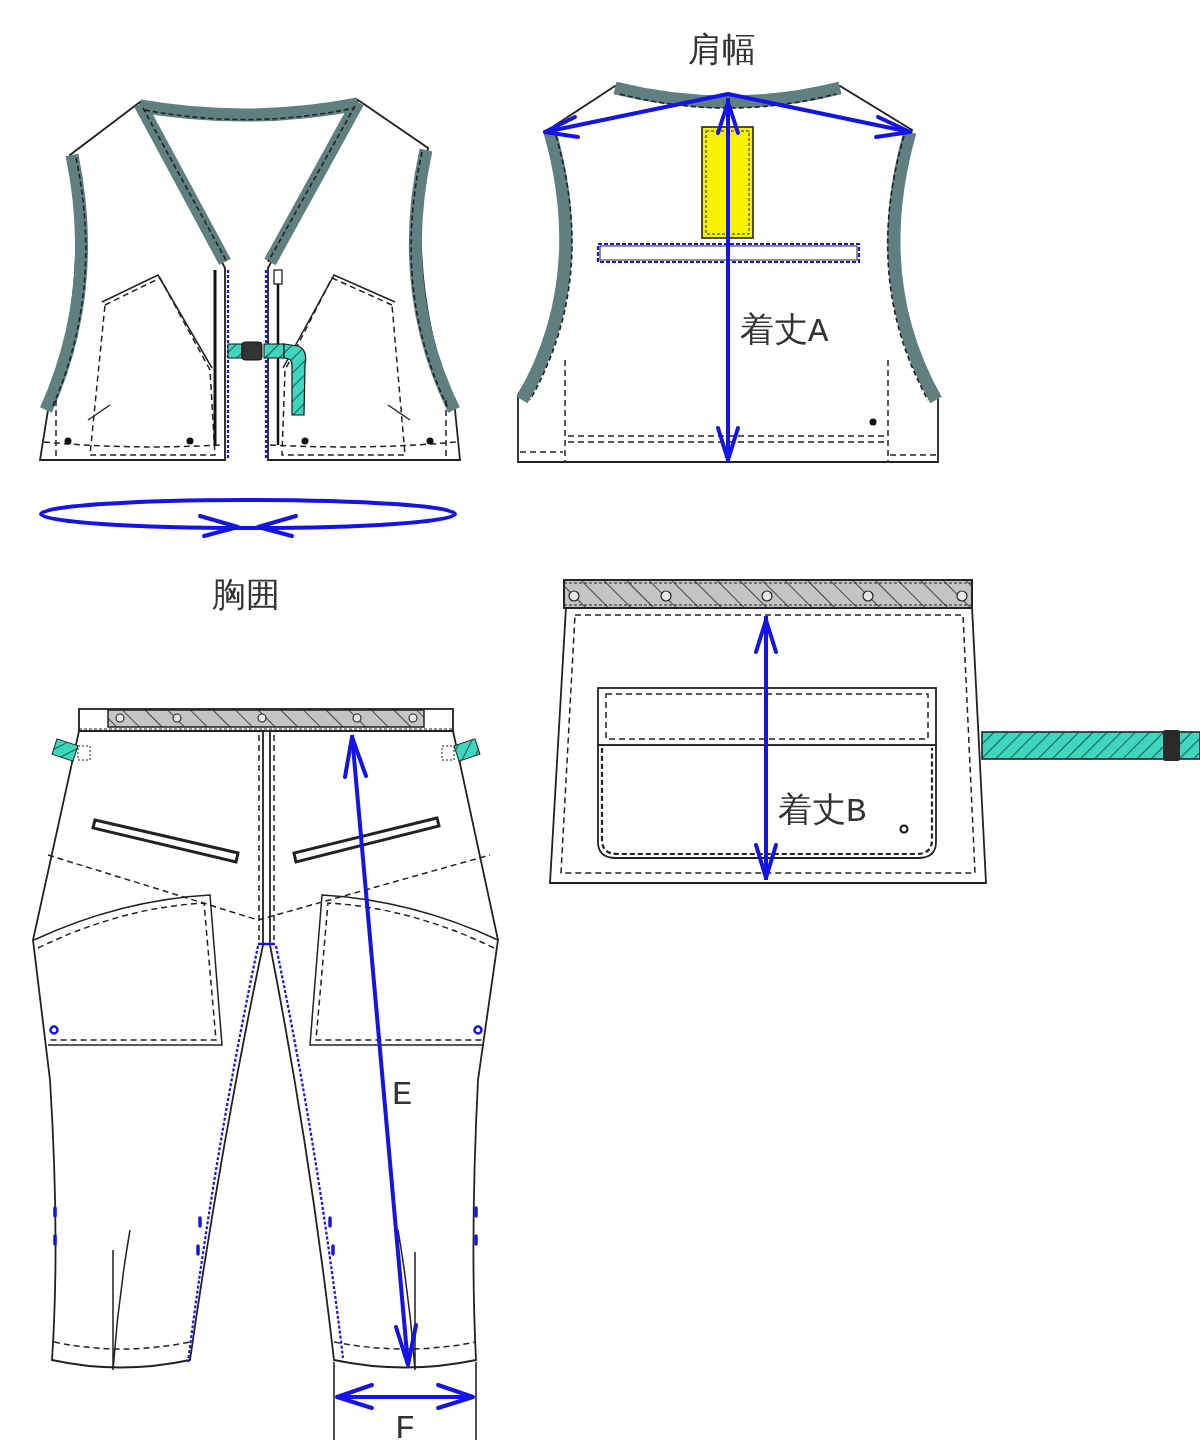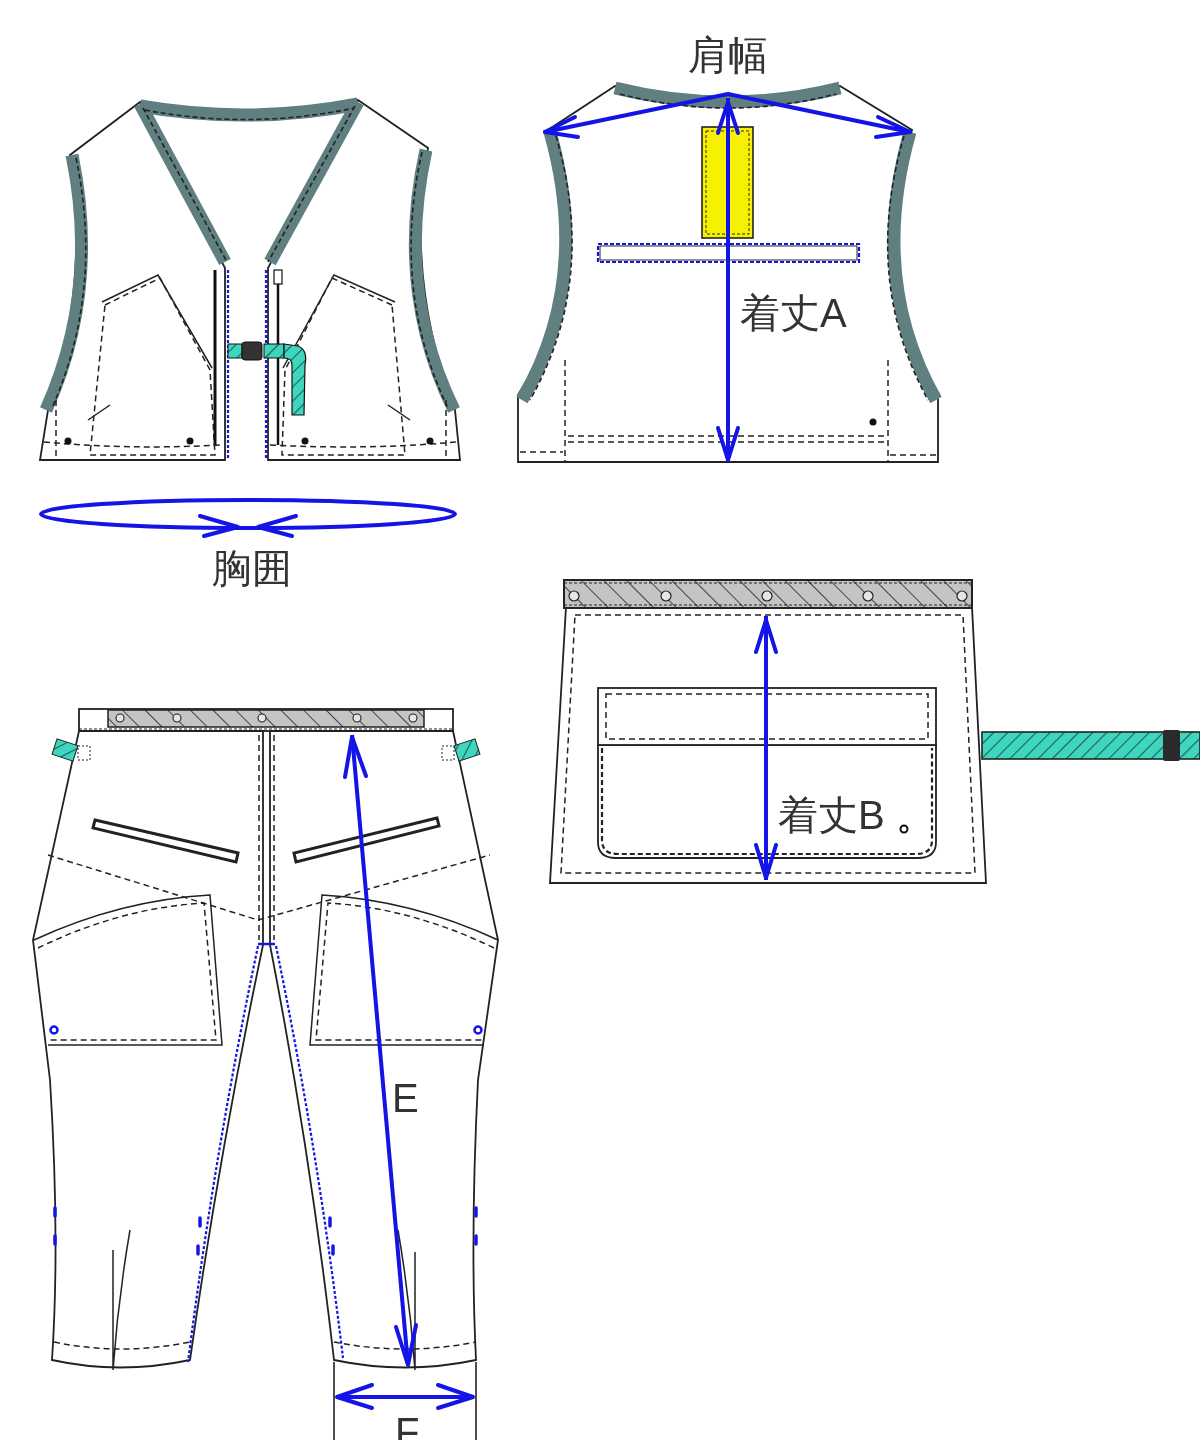--- a/index.html
+++ b/index.html
@@ -1,20 +1,20 @@
 <!DOCTYPE html>
 <html><head>
 <meta charset="utf-8">
 <style>
   html, body { margin: 0; padding: 0; background: #ffffff; }
   body { width: 1200px; height: 1440px; position: relative; overflow: hidden;
          font-family: "DejaVu Sans", "Liberation Sans", sans-serif; }
   svg.canvas { position: absolute; left: 0; top: 0; width: 1200px; height: 1440px; }
-  .lbl { position: absolute; color: #333333; font-size: 40px; line-height: 1; white-space: nowrap;
-         font-family: Liberation Sans, sans-serif; }
+  .lbl { position: absolute; color: #333333; font-size: 34px; line-height: 1; white-space: nowrap;
+         font-family: Liberation Mono, monospace; }
   .outline { fill: #ffffff; stroke: #222; stroke-width: 1.8; }
   .thin { fill: none; stroke: #222; stroke-width: 1.5; }
   .dash { fill: none; stroke: #222; stroke-width: 1.5; stroke-dasharray: 6 4; }
   .dash2 { fill: none; stroke: #222; stroke-width: 2.2; stroke-dasharray: 5 3; }
   .piping { fill: none; stroke-width: 13; stroke-linejoin: round; stroke-linecap: butt; }
   .pipedash { fill: none; stroke: #222; stroke-width: 1.6; stroke-dasharray: 5 3; }
   .bluedash { fill: none; stroke-width: 2.2; stroke-dasharray: 3 2; }
   .arrow { fill: none; stroke-width: 4; stroke-linecap: round; stroke-linejoin: round; }
 </style>
 </head>
@@ -232,17 +232,17 @@
   </g>
 
   <g>
     <line x1="336" y1="1397" x2="474" y2="1397" stroke="#1414e6" stroke-width="4"></line>
     <path class="arrow" stroke="#1414e6" d="M372,1385 L337,1397 L372,1408"></path>
     <path class="arrow" stroke="#1414e6" d="M438,1385 L473,1397 L438,1408"></path>
   </g>
 </svg>
 
 <div class="lbl" style="left:688px; top:35px;">肩幅</div>
-<div class="lbl" style="left:740px; top:293px;">着丈A</div>
-<div class="lbl" style="left:212px; top:548px;">胸囲</div>
+<div class="lbl" style="left:740px; top:315px;">着丈A</div>
+<div class="lbl" style="left:212px; top:580px;">胸囲</div>
 <div class="lbl" style="left:778px; top:795px;">着丈B</div>
 <div class="lbl" style="left:392px; top:1078px;">E</div>
 <div class="lbl" style="left:395px; top:1412px;">F</div>
 
 </body></html>

